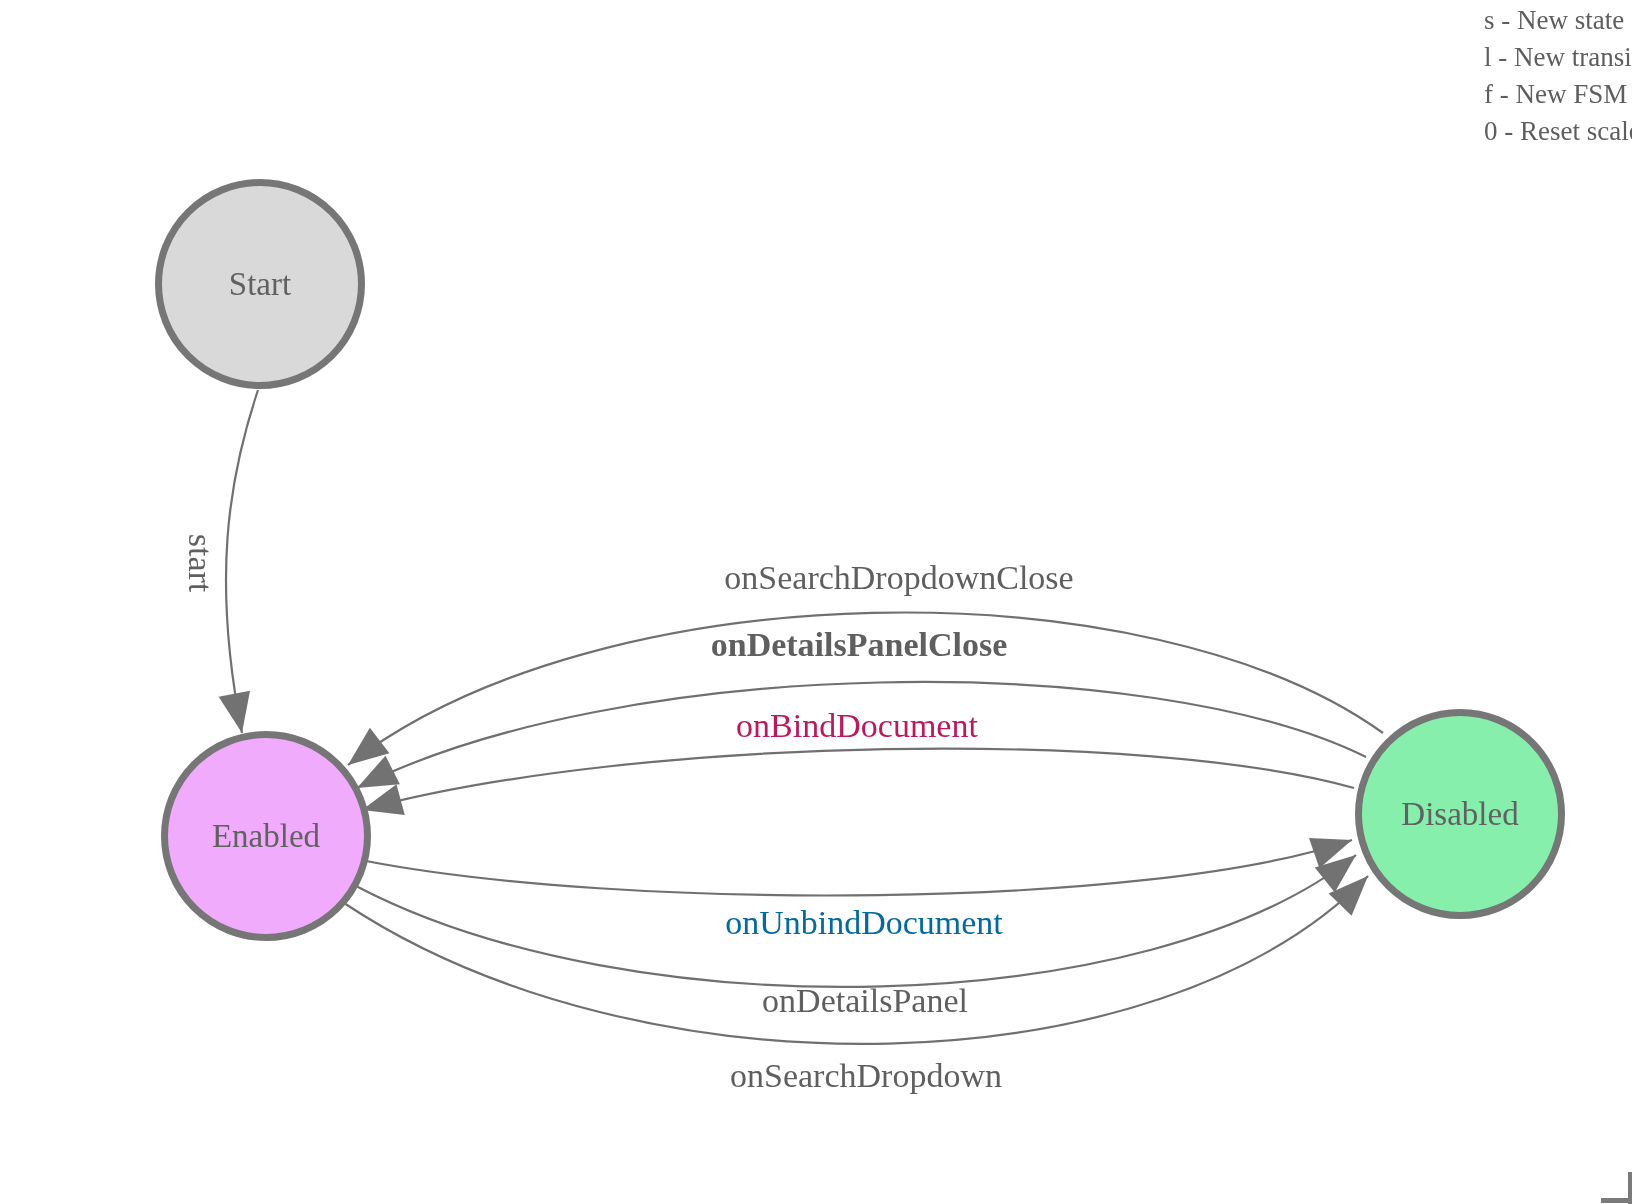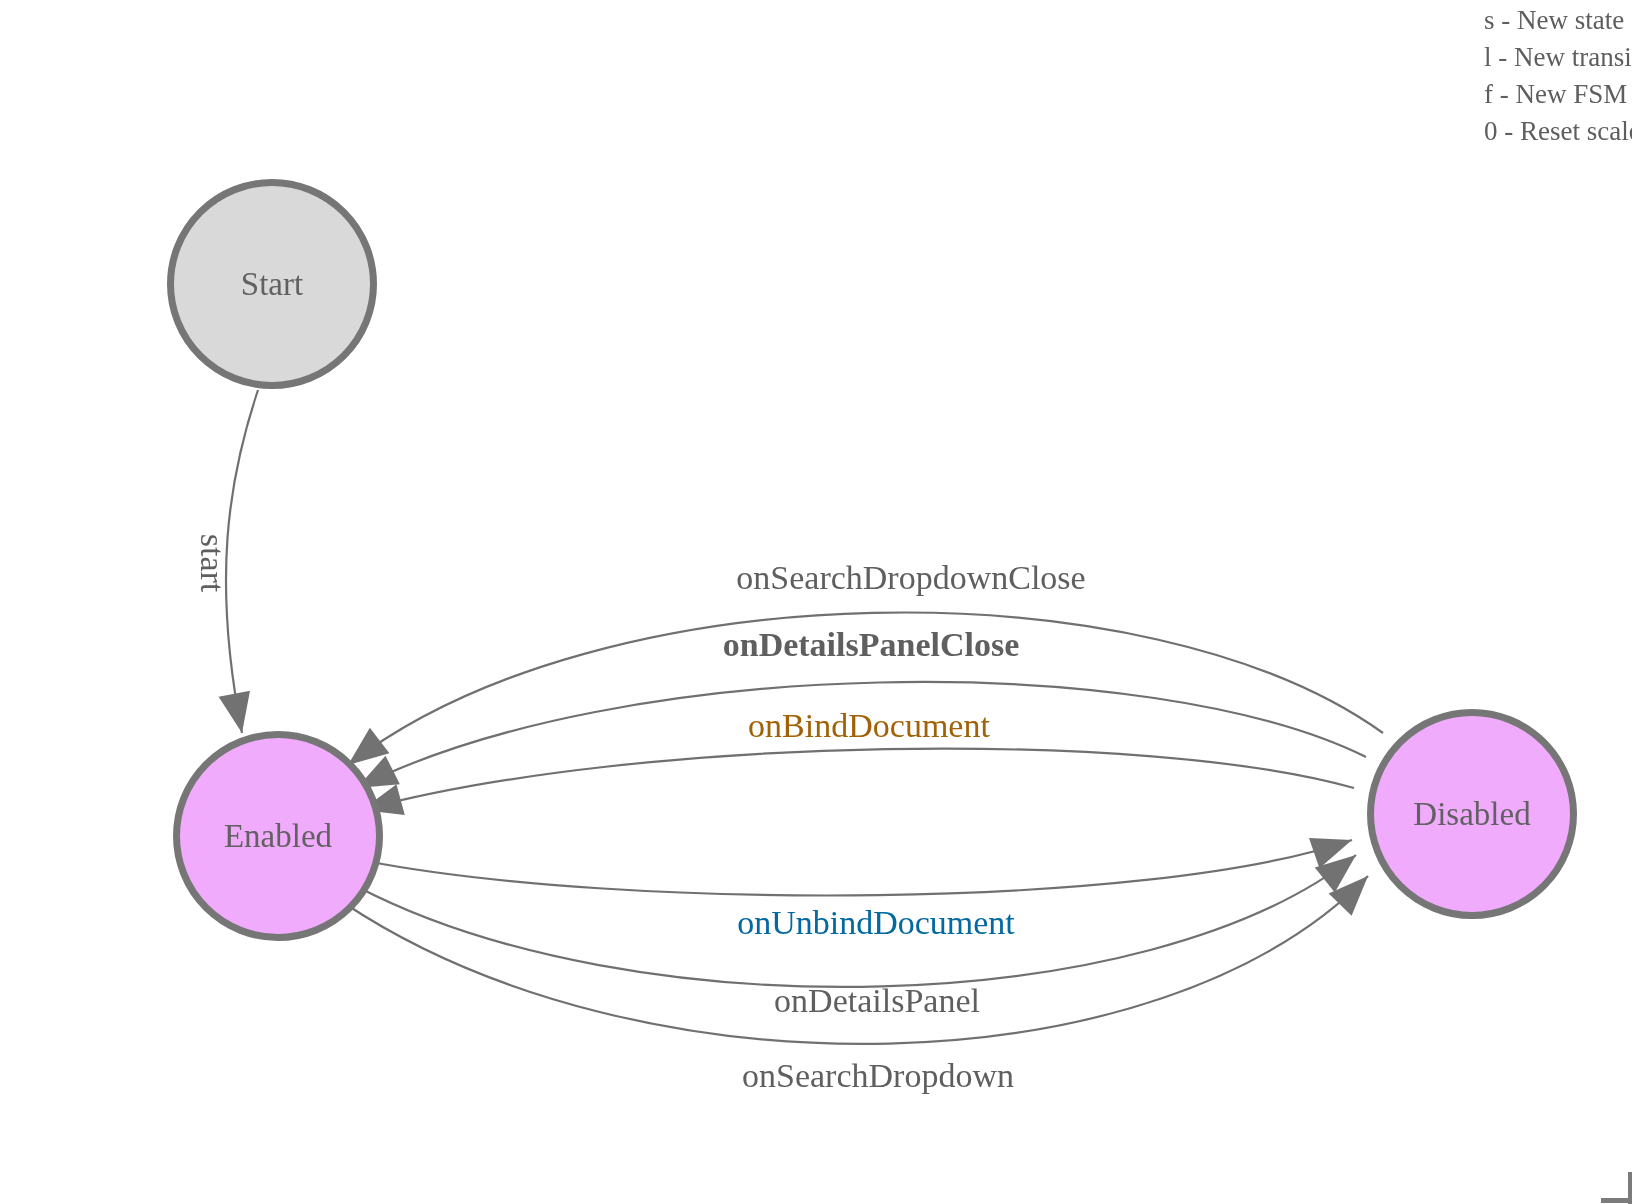--- a/index.html
+++ b/index.html
@@ -10,21 +10,21 @@
     font-family: "Liberation Serif", "DejaVu Serif", serif;
     position: relative;
   }
   #edge-layer {
     position: absolute; left: 0; top: 0;
     width: 1632px; height: 1204px;
     pointer-events: none;
   }
   #edge-layer path { pointer-events: stroke; }
   #diagram-layer {
-    position: absolute; left: 16px; top: 0;
+    position: absolute; left: 4px; top: 0;
     width: 1376px; height: 1204px;
   }
   .state {
     position: absolute;
     width: 210px; height: 210px;
     box-sizing: border-box;
     border: 7px solid #767676;
     border-radius: 50%;
     background: #d9d9d9;
     display: flex; align-items: center; justify-content: center;
@@ -79,27 +79,27 @@
     <path d="M 344 903 C 640 1100, 1160 1090, 1368 876" fill="none" stroke="#707070" stroke-width="2.2" marker-end="url(#arrowhead)"></path>
   </svg>
 
 <div id="diagram-layer">
     <div class="state" style="left: 151px; top: 179px; background: rgb(217, 217, 217); border-color: rgb(118, 118, 118); color: rgb(97, 97, 97);">
       <span>Start</span>
     </div>
     <div class="state" style="left: 157px; top: 731px; background: #f0abfc; border-color: rgb(118, 118, 118); color: rgb(97, 97, 97);">
       <span>Enabled</span>
     </div>
-    <div class="state" style="left: 1351px; top: 709px; background: #f0abfc; border-color: rgb(118, 118, 118); color: rgb(97, 97, 97);">
+    <div class="state" style="left: 1351px; top: 709px; background: #86efac; border-color: rgb(118, 118, 118); color: rgb(97, 97, 97);">
       <span>Disabled</span>
     </div>
     <div class="edge-label" style="left: 196px; top: 563px; color: rgb(95, 95, 95); transform: translate(-50%, -50%) rotate(90deg);">start</div>
     <div class="edge-label" style="left: 851px; top: 578px; color: rgb(95, 95, 95); margin-left: 44px;">onSearchDropdownClose</div>
     <div class="edge-label" style="left: 855px; top: 645px; color: rgb(95, 95, 95); font-weight: bold;">onDetailsPanelClose</div>
-    <div class="edge-label" style="left: 853px; top: 726px; color: #a16207; font-family: Liberation Serif, serif;">onBindDocument</div>
+    <div class="edge-label" style="left: 853px; top: 726px; color: #be185d; font-family: Liberation Serif, serif;">onBindDocument</div>
     <div class="edge-label" style="left: 860px; top: 923px; color: #0369a1;">onUnbindDocument</div>
     <div class="edge-label" style="left: 861px; top: 1001px; color: rgb(95, 95, 95);">onDetailsPanel</div>
     <div class="edge-label" style="left: 862px; top: 1076px; color: rgb(95, 95, 95); text-align: right;">onSearchDropdown</div>
   </div>
 
 <div class="legend" style="color: rgb(94, 94, 94);">
   <div>s - New state</div>
   <div>l - New transition</div>
   <div>f - New FSM</div>
   <div>0 - Reset scale</div>

